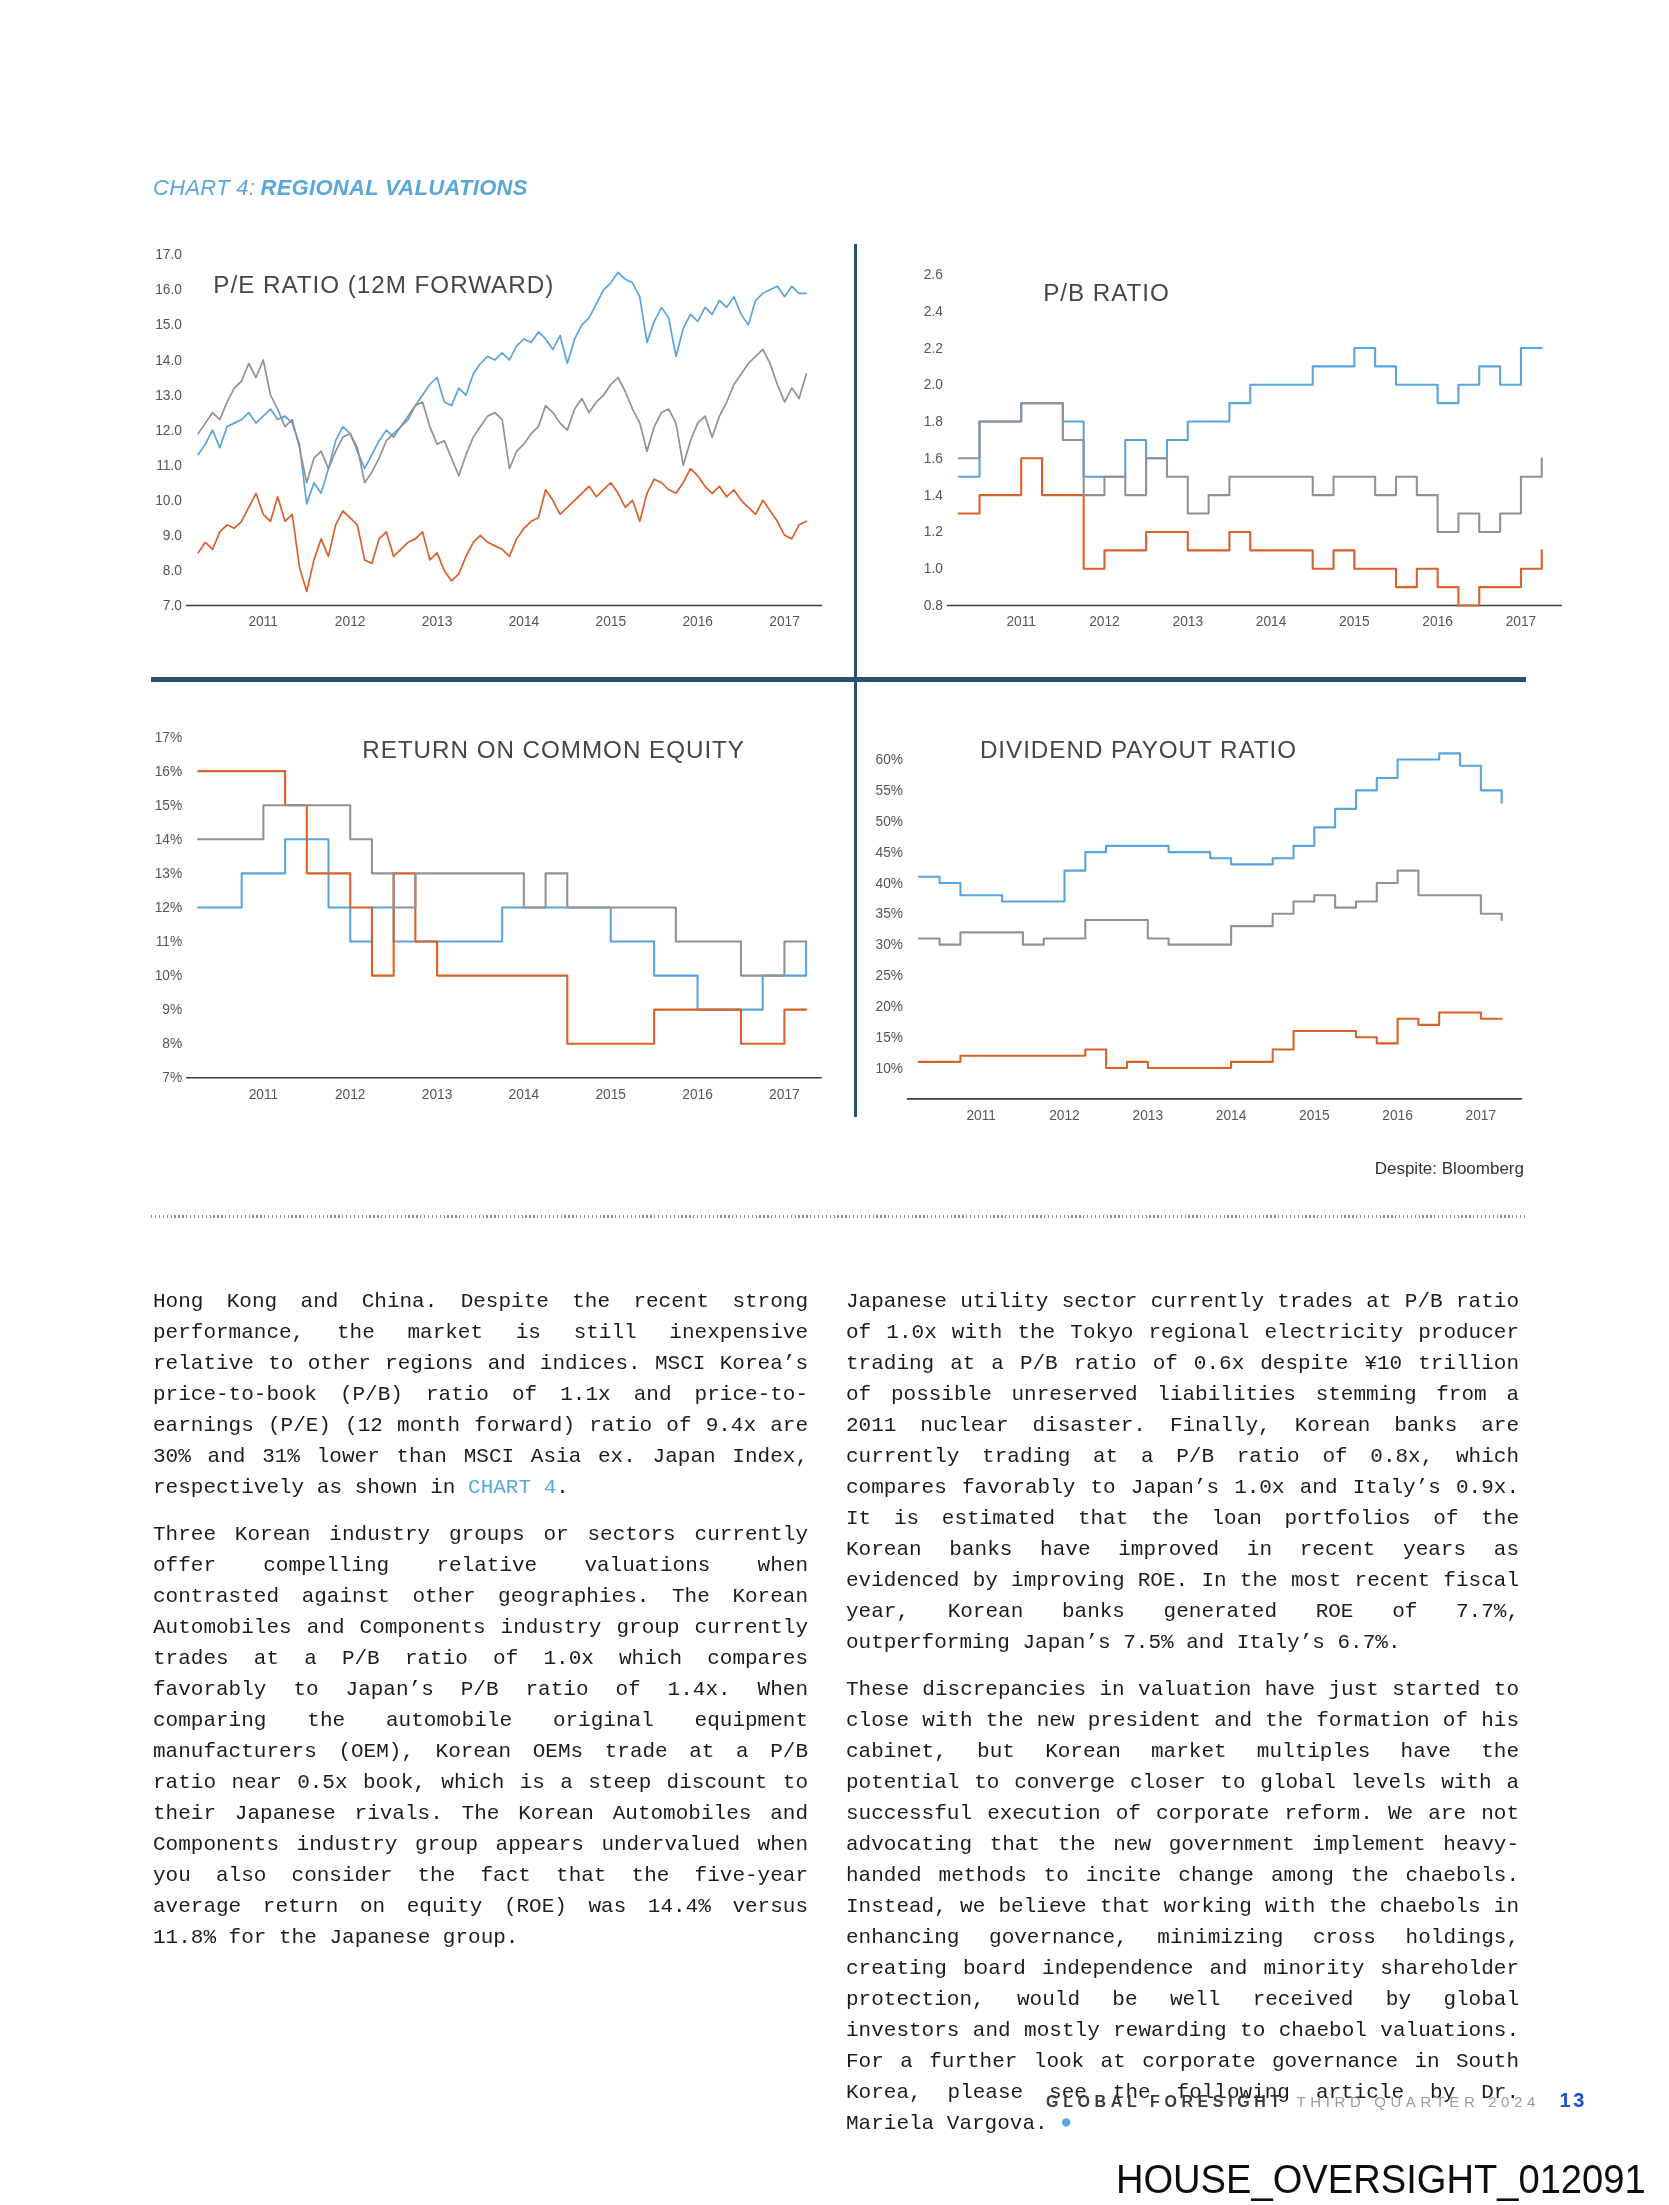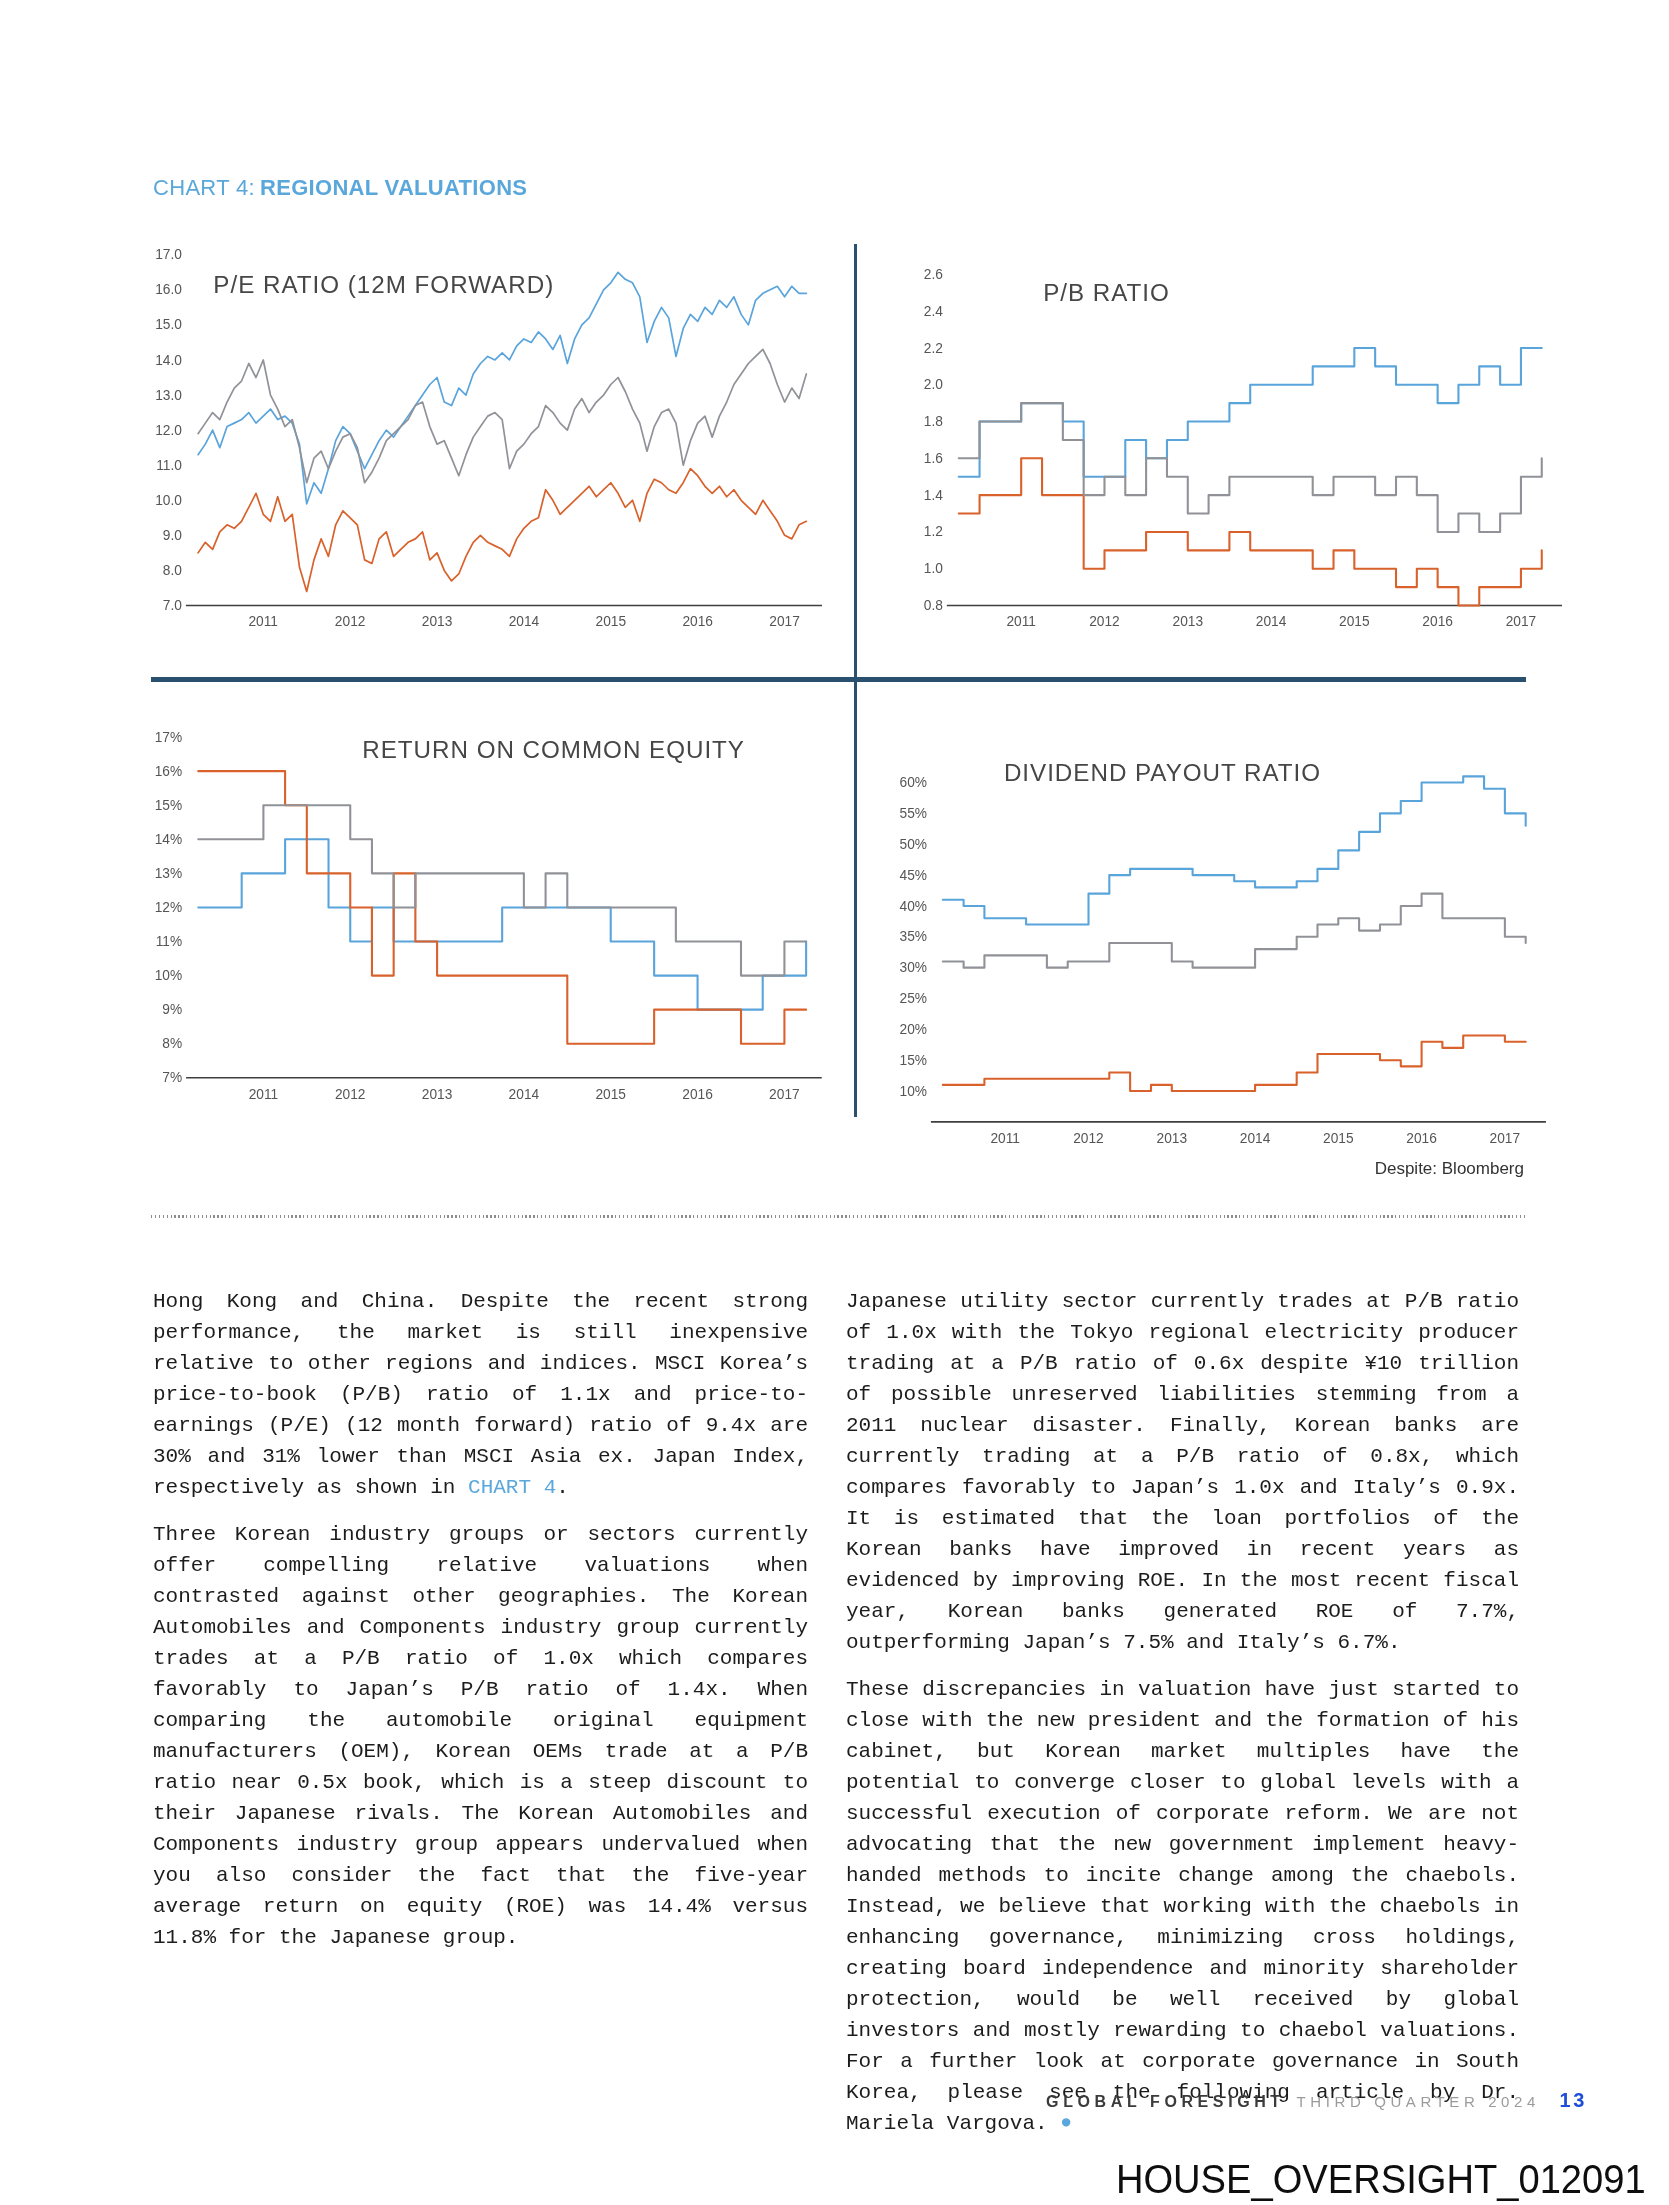--- a/index.html
+++ b/index.html
@@ -1,29 +1,29 @@
 <!DOCTYPE html>
 <html style="font-size:10.5px"><head>
 <meta charset="utf-8">
 <style>
   html,body{margin:0;padding:0;background:#e8e8e8;}
   #page{
     position:relative;width:1669px;height:2205px;background:#ffffff;
     font-family:"Liberation Sans",sans-serif;overflow:hidden;
   }
   
-  #chart-heading{position:absolute;left:153px;top:175px;font-size:22px;letter-spacing:0.3px;}
+  #chart-heading{position:absolute;left:153px;top:175px;font-size:22px;letter-spacing:0.3px;font-style:italic;}
   #chart-heading .pre{font-weight:500;}
   #chart-heading .ttl{font-weight:800;margin-left:5.2px;}
   
   .chart{position:absolute;}
   #chart-pe {left:151px; top:241px; width:681px;height:409px;}
   #chart-pb {left:897px;top:241px; width:669px;height:409px;}
   #chart-roe{left:151px; top:707px;width:681px;height:412px;}
-  #chart-dpr{left:857px;top:730px;width:669px;height:422px;padding-left:24px;}
+  #chart-dpr{left:857px;top:707px;width:669px;height:422px;}
   .divider-h{position:absolute;left:151px;top:677px;width:1375px;height:4.6px;}
   .divider-v{position:absolute;left:854px;top:244px;width:3.3px;height:873px;}
   
   #legend{position:absolute;left:157px;top:1157px;display:flex;align-items:center;font-size:17.7px;color:#3c3c3c;}
   .legend-item{display:flex;align-items:center;margin-right:98px;}
   .swatch{width:62px;height:11.8px;display:inline-block;margin-right:9.2px;}
   #source{position:absolute;right:145px;top:1159px;font-size:17px;color:#333;}
   
   #dotted-rule{position:absolute;left:151px;top:1215px;width:1376px;height:3.3px;
     background:repeating-linear-gradient(90deg,#8d8d8d 0 1.3px,transparent 1.3px 3.9px);}

